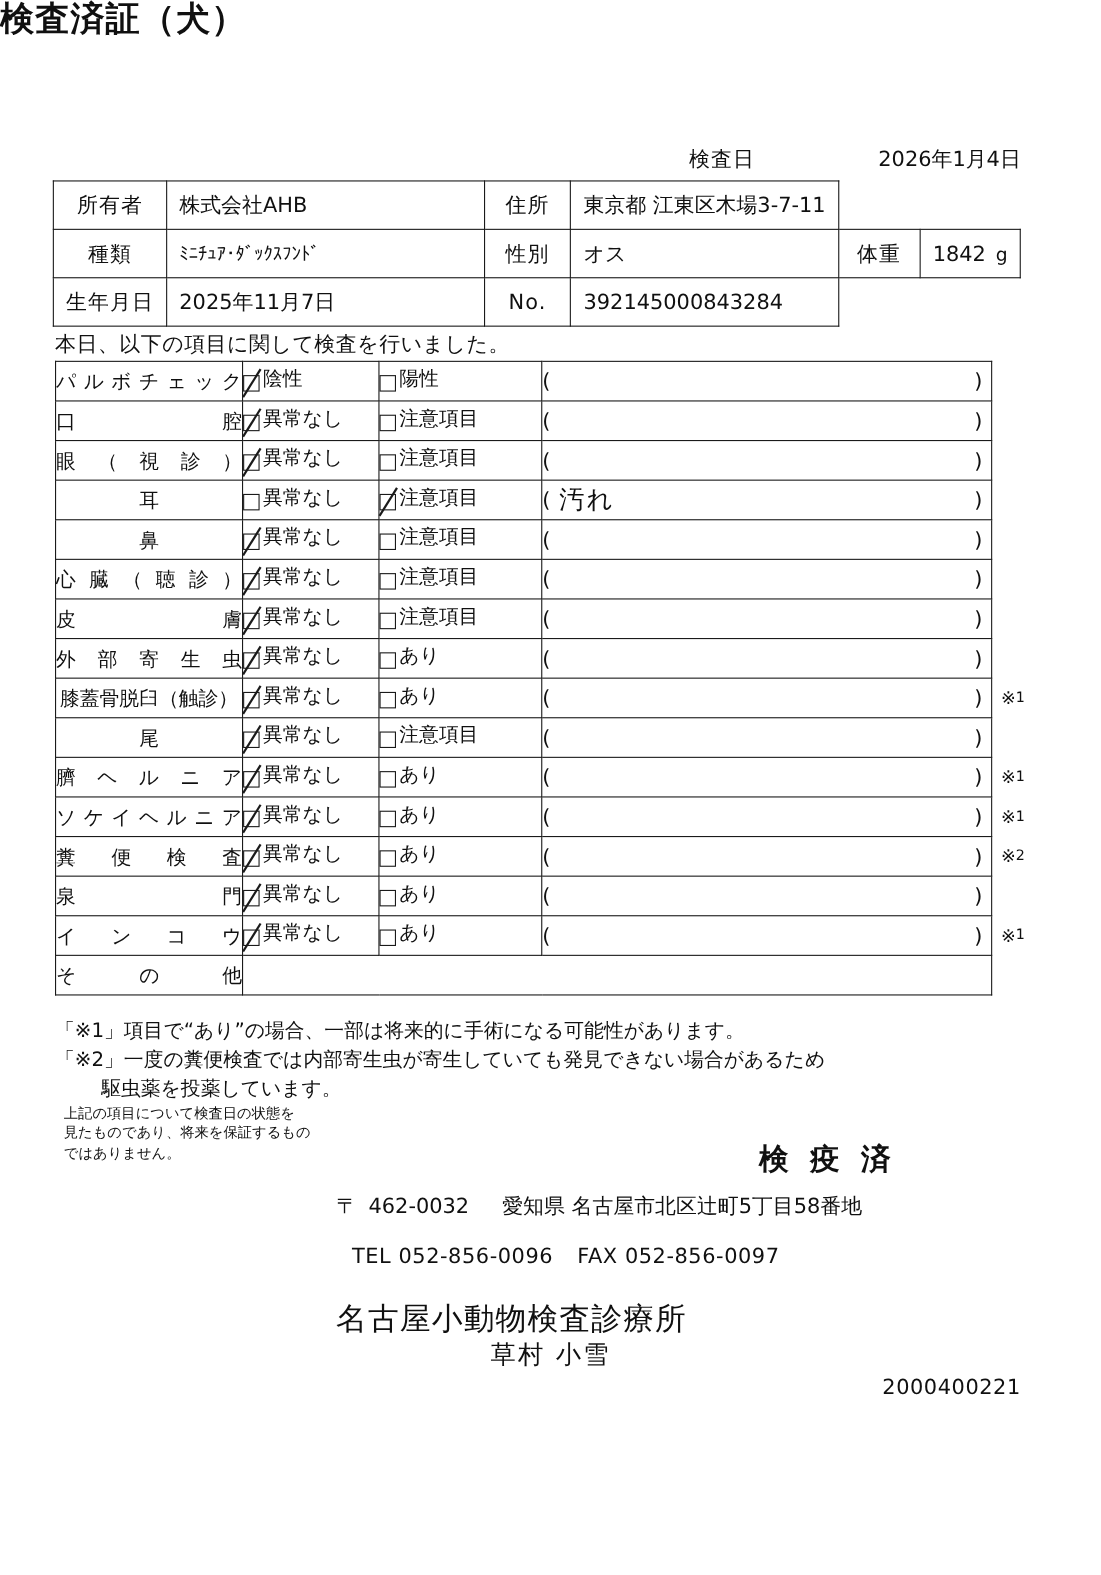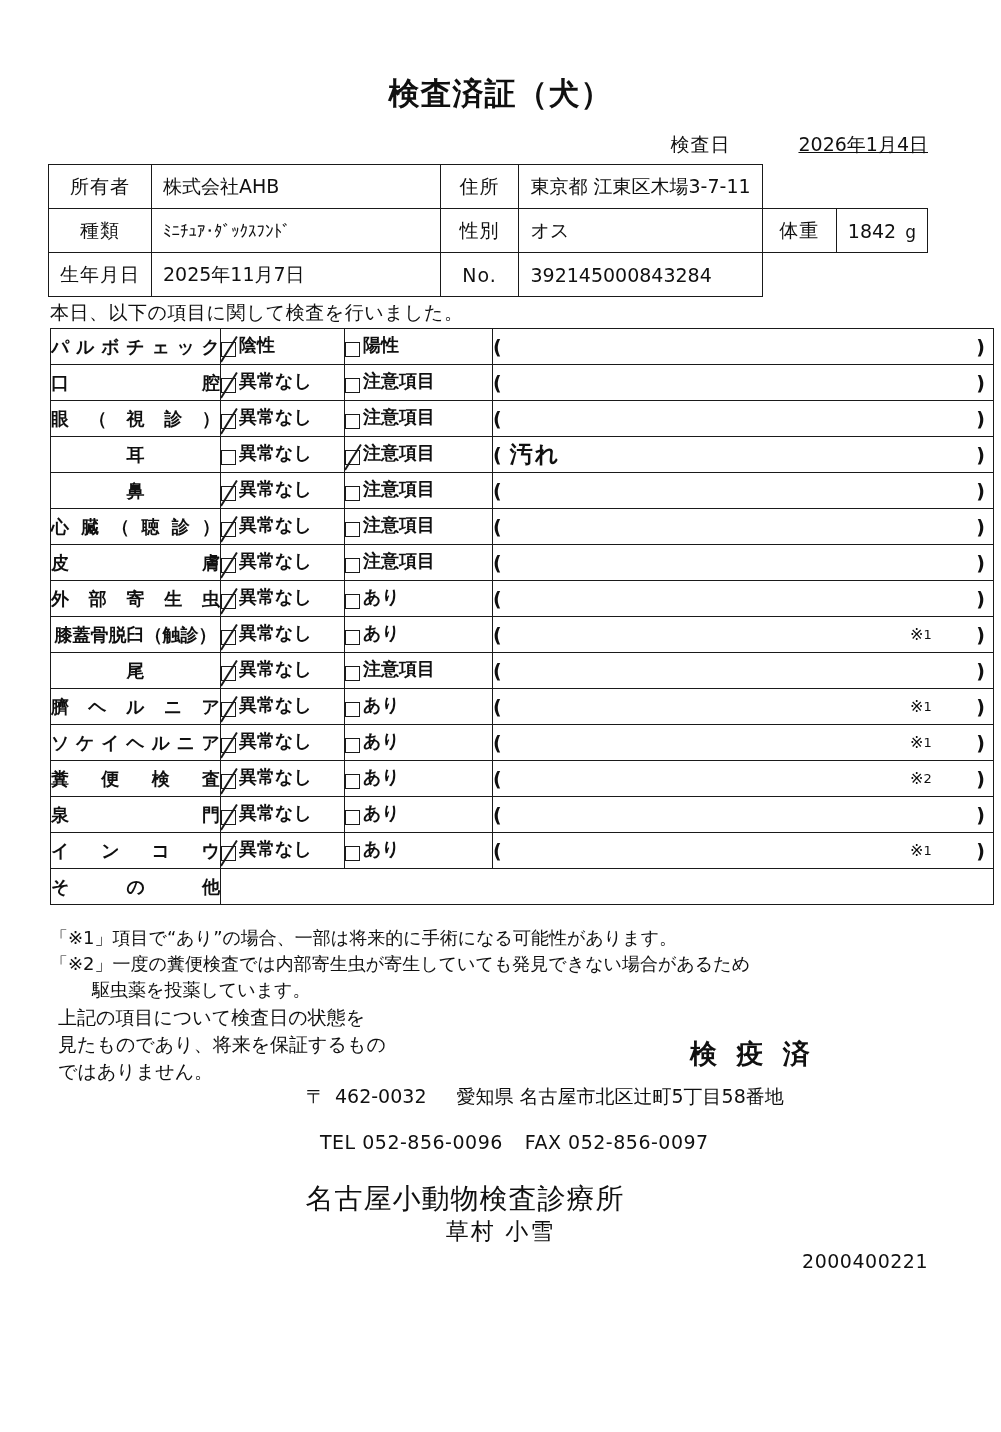--- a/index.html
+++ b/index.html
@@ -17,46 +17,44 @@
   }
 
   .page {
     position: absolute;
     inset: 0;
     padding: 0;
   }
 
   
   .doc-title {
-    text-align: center;
+    text-align: left;
     font-size: 31px;
     font-weight: 700;
     letter-spacing: 1px;
-    margin-top: 76px;
     line-height: 1.1;
   }
 
   
   .exam-date-row {
     position: absolute;
     left: 48px;
     right: 73px;
     top: 132px;
     display: flex;
     justify-content: flex-end;
     align-items: baseline;
     font-size: 19px;
   }
   .exam-date-label {
-    margin-right: 68px;
+    margin-right: 112px;
     letter-spacing: 1px;
   }
   .exam-date-value {
     letter-spacing: 0px;
-    text-decoration: underline;
   }
 
   
   .info-table {
     position: absolute;
     left: 48px;
     top: 164px;
     width: 880px;
     border-collapse: collapse;
     font-size: 19px;
@@ -99,24 +97,23 @@
     top: 300px;
     font-size: 19px;
     letter-spacing: 0.5px;
   }
 
   
   .check-table {
     position: absolute;
     left: 50px;
     top: 328px;
-    width: 944px;
+    width: 852px;
     border-collapse: collapse;
     font-size: 19px;
-    font-weight: bold;
   }
   .check-table td {
     border: 1.6px solid #1a1a1a;
     height: 36px;
     padding: 0;
     vertical-align: middle;
   }
   .c-label {
     width: 170px;
     padding: 0 6px;
@@ -199,21 +196,21 @@
     font-size: 18px;
     line-height: 1.45;
   }
   .fn-indent { padding-left: 42px; }
 
   
   .disclaimer {
     position: absolute;
     left: 58px;
     top: 1004px;
-    font-size: 19px;
+    font-size: 13px;
     line-height: 1.42;
   }
   .stamp {
     position: absolute;
     left: 690px;
     top: 1036px;
     font-size: 27px;
     font-weight: 700;
     letter-spacing: 5px;
   }

